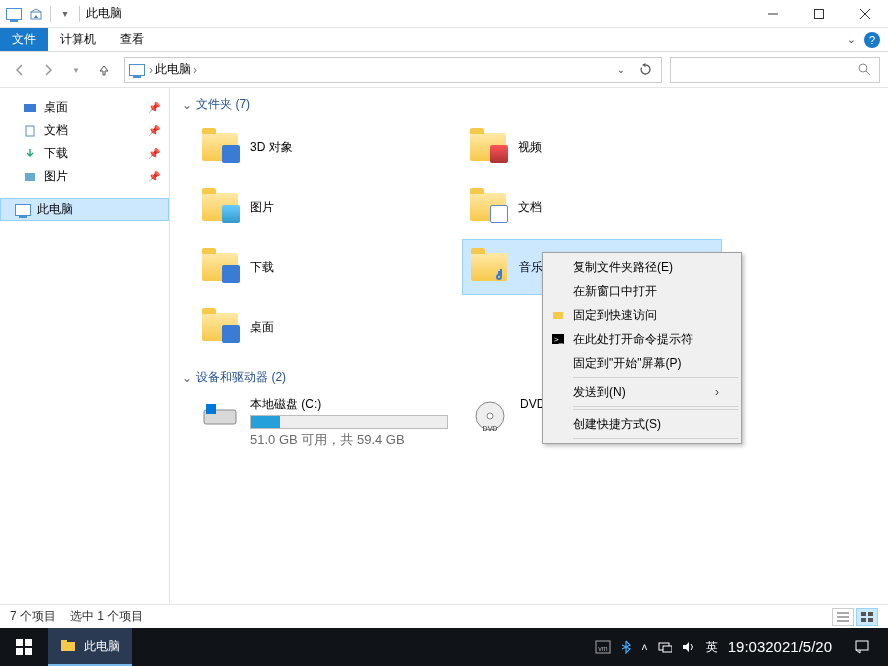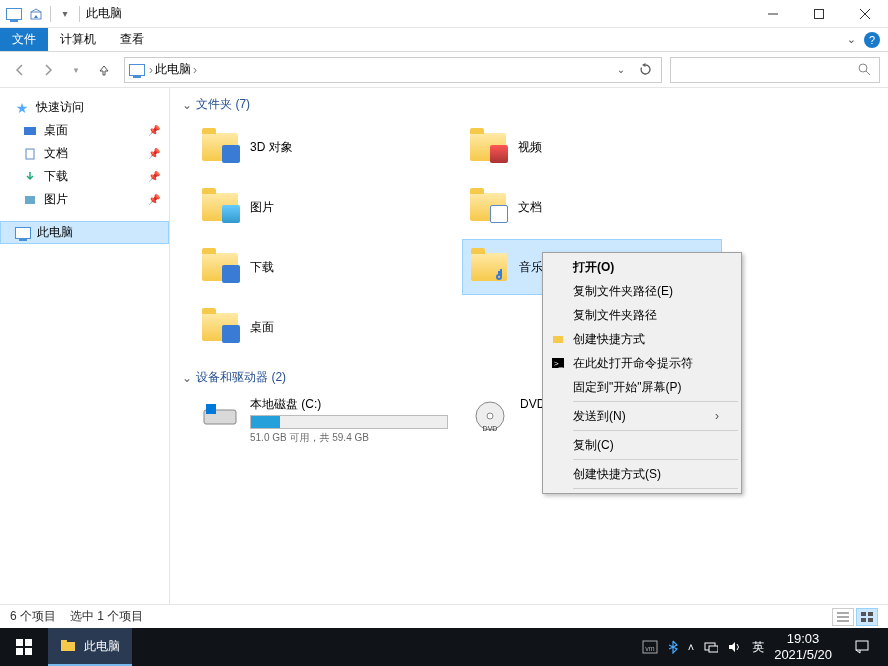--- a/index.html
+++ b/index.html
@@ -49,42 +49,42 @@
 .folder-item.selected { background: #cce8ff; border: 1px solid #99d1ff; }
 .folder-icon { width: 40px; height: 40px; display: flex; align-items: center; justify-content: center; }
 .folder-label { font-size: 12px; }
 
 .drives { display: grid; grid-template-columns: 260px 260px; gap: 4px 10px; margin-left: 12px; }
 .drive-item { display: flex; gap: 10px; padding: 4px 6px; }
 .drive-icon { width: 40px; height: 40px; display: flex; align-items: center; justify-content: center; }
 .drive-info { display: flex; flex-direction: column; gap: 2px; flex: 1; }
 .drive-bar { height: 14px; border: 1px solid #bcbcbc; background: #eee; position: relative; }
 .drive-bar .fill { position: absolute; left: 0; top: 0; bottom: 0; background: #26a0da; }
-.drive-sub { color: #6b6b6b; font-size: 10px; }
+.drive-sub { color: #6b6b6b; font-size: 13px; }
 
 
 .ctxmenu { position: absolute; left: 542px; top: 252px; width: 200px; background: #f0f0f0; border: 1px solid #a0a0a0; box-shadow: 2px 2px 4px rgba(0,0,0,0.25); padding: 2px; z-index: 50; }
 .ctx-item { display: flex; align-items: center; height: 24px; padding: 0 20px 0 28px; font-size: 12px; position: relative; }
 .ctx-item .submenu-arrow { margin-left: auto; color: #555; }
 .ctx-sep { height: 1px; background: #d0d0d0; margin: 2px 1px 2px 28px; }
 .ctx-icon { position: absolute; left: 5px; width: 16px; height: 16px; display: flex; align-items: center; justify-content: center; }
 
 
 .statusbar { height: 24px; border-top: 1px solid #e5e5e5; display: flex; align-items: center; padding: 0 10px; font-size: 12px; color: #333; gap: 14px; }
 .statusbar .viewbtns { margin-left: auto; display: flex; gap: 2px; }
 .viewbtn { width: 22px; height: 18px; border: 1px solid #ccc; display: flex; align-items: center; justify-content: center; }
 .viewbtn.active { background: #cce8ff; border-color: #99d1ff; }
 
 
 .taskbar { height: 38px; background: #101318; display: flex; align-items: center; color: #fff; position: relative; }
 .taskbar .start { width: 48px; height: 38px; display: flex; align-items: center; justify-content: center; }
 .taskbar .taskbtn { height: 38px; padding: 0 12px; display: flex; align-items: center; gap: 8px; background: #2a3a52; border-bottom: 2px solid #76b9ed; font-size: 12px; }
 .taskbar .tray { margin-left: auto; display: flex; align-items: center; gap: 10px; padding-right: 6px; font-size: 12px; }
 .tray-icon { display: flex; align-items: center; justify-content: center; }
-.clock { display: flex; flex-direction: column; align-items: center; line-height: 1.2; font-size: 13px; }
+.clock { display: flex; flex-direction: row; align-items: center; line-height: 1.2; font-size: 15px; }
 .notif { width: 40px; height: 38px; display: flex; align-items: center; justify-content: center; }
 
 
 .folder-shape { width: 36px; height: 28px; background: linear-gradient(#ffe9a6, #f7c94b); border-radius: 2px; position: relative; }
 .folder-shape::before { content: ""; position: absolute; top: -5px; left: 0; width: 14px; height: 6px; background: #f7c94b; border-radius: 2px 2px 0 0; }
 .overlay-badge { position: absolute; bottom: -2px; right: -2px; width: 18px; height: 18px; border-radius: 2px; }
 .pc-icon { width: 16px; height: 12px; border: 1px solid #4a90d9; background: #fff; position: relative; }
 .pc-icon::after { content: ""; position: absolute; bottom: -3px; left: 3px; right: 3px; height: 2px; background: #4a90d9; }
 .star-icon::before { content: "★"; color: #55aaff; font-size: 14px; }
 .net-icon { width: 14px; height: 14px; border-radius: 50%; background: #3a7bd5; }
@@ -179,24 +179,20 @@
     <svg width="13" height="13">
         <circle cx="5" cy="5" r="4" fill="none" stroke="#888"></circle>
         <line x1="8" y1="8" x2="12" y2="12" stroke="#888"></line>
       </svg>
   </div>
 </div>
 
 <div class="body">
 
   <div class="sidebar">
-    <div class="side-item header">
-      <span class="side-icon star-icon"></span>
-      <span>快速访问</span>
-    </div>
     <div class="side-item">
       <span class="side-icon">
           <svg width="14" height="14">
             <rect x="1" y="3" width="12" height="8" fill="#3a7bd5"></rect>
           </svg>
         </span>
       <span>桌面</span>
       <span class="pin">📌</span>
     </div>
     <div class="side-item">
@@ -333,66 +329,60 @@
         <div class="drive-info">
           <span>DVD 驱</span>
         </div>
       </div>
     </div>
   </div>
 </div>
 
 <div class="ctxmenu">
   <div class="ctx-item">
-      <b>打开(O)</b>
-    </div>
-  <div class="ctx-item">
       <span>复制文件夹路径(E)</span>
     </div>
   <div class="ctx-item">
-      <span>复制文件夹路径</span>
+      <span>在新窗口中打开</span>
     </div>
   <div class="ctx-item">
       <span class="ctx-icon">
         <svg width="14" height="14">
           <rect x="2" y="4" width="10" height="7" fill="#f7c94b"></rect>
         </svg>
       </span>
-      <span>创建快捷方式</span>
+      <span>固定到快速访问</span>
     </div>
   <div class="ctx-item">
       <span class="ctx-icon">
         <svg width="14" height="14">
           <rect x="1" y="2" width="12" height="10" fill="#000"></rect>
           <text x="3" y="10" fill="#fff" font-size="8">&gt;_</text>
         </svg>
       </span>
       <span>在此处打开命令提示符</span>
     </div>
   <div class="ctx-item">
       <span>固定到"开始"屏幕(P)</span>
     </div>
   <div class="ctx-sep"></div>
   <div class="ctx-item">
       <span>发送到(N)</span>
       <span class="submenu-arrow">›</span>
     </div>
   <div class="ctx-sep"></div>
-  <div class="ctx-item">
-      <span>复制(C)</span>
-    </div>
   <div class="ctx-sep"></div>
   <div class="ctx-item">
       <span>创建快捷方式(S)</span>
     </div>
   <div class="ctx-sep"></div>
 </div>
 
 <div class="statusbar">
-  <span>6 个项目</span>
+  <span>7 个项目</span>
   <span>选中 1 个项目</span>
   <div class="viewbtns">
     <div class="viewbtn">
         <svg width="12" height="10">
           <line x1="0" y1="1" x2="12" y2="1" stroke="#555"></line>
           <line x1="0" y1="5" x2="12" y2="5" stroke="#555"></line>
           <line x1="0" y1="9" x2="12" y2="9" stroke="#555"></line>
         </svg>
       </div>
     <div class="viewbtn active">

